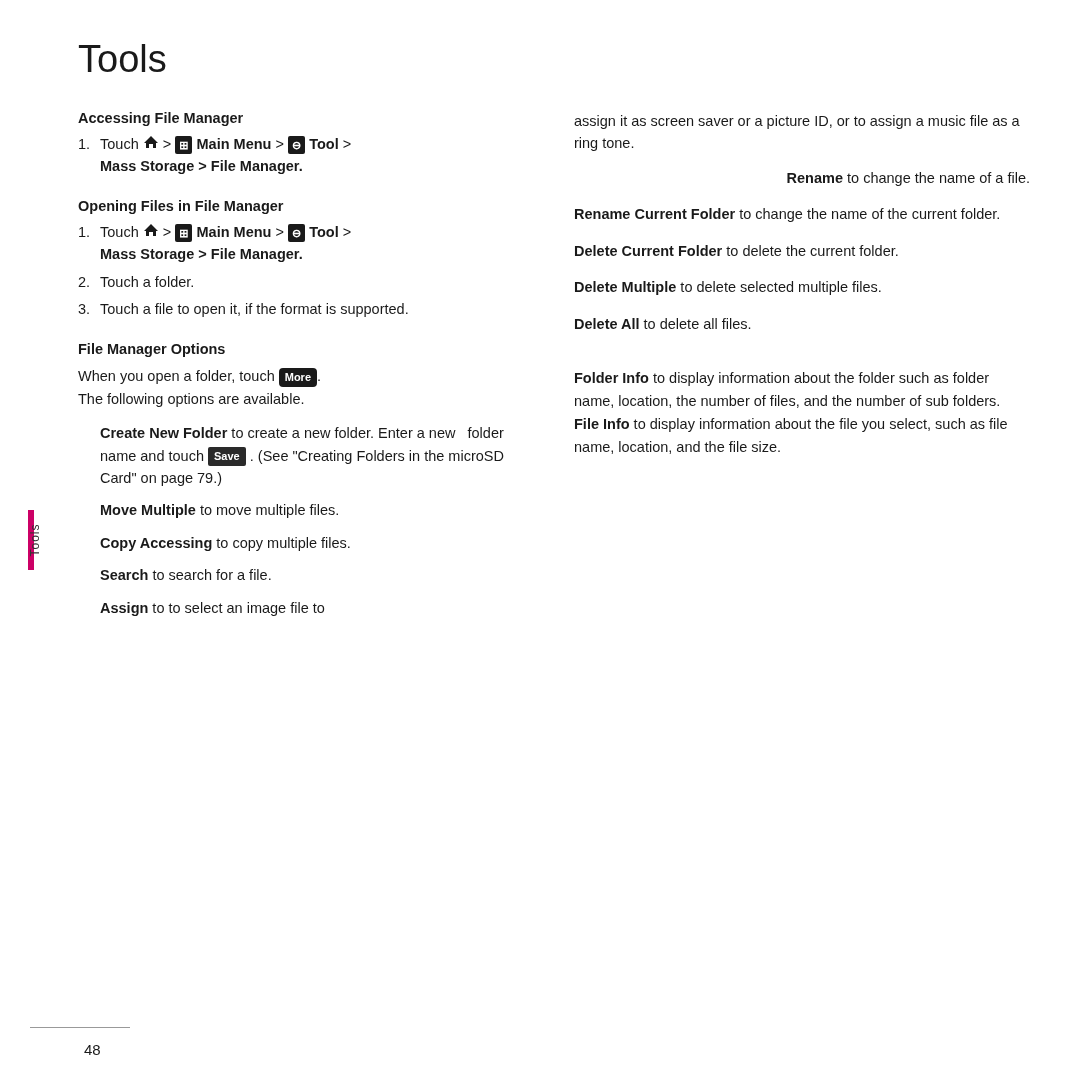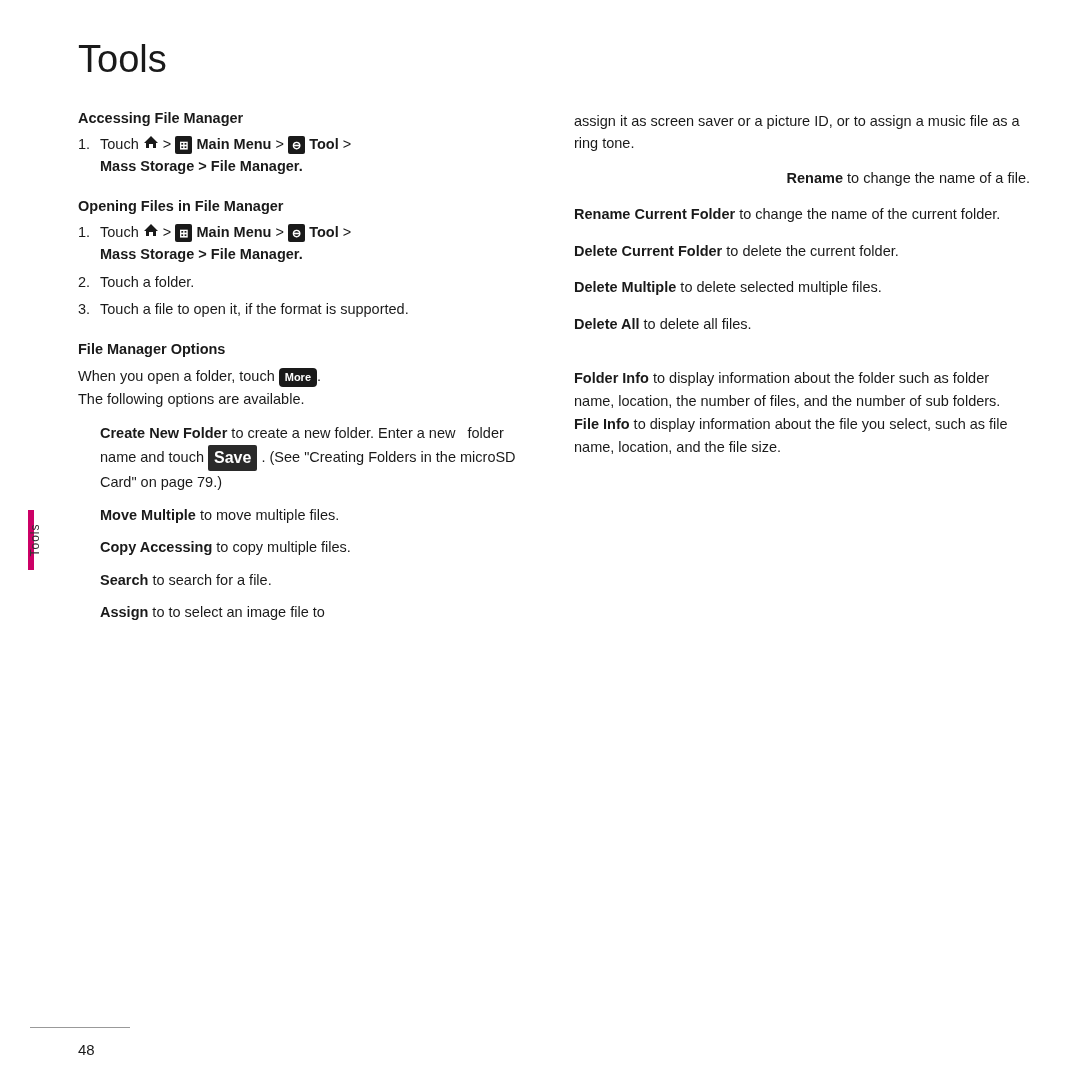--- a/index.html
+++ b/index.html
@@ -125,21 +125,21 @@
 
     .option-term {
       font-weight: bold;
     }
 
     
     .btn-save {
       display: inline-block;
       background: #2a2a2a;
       color: #ffffff;
-      font-size: 16px;
+      font-size: 11px;
       font-weight: bold;
       padding: 1px 6px;
       border-radius: 2px;
       vertical-align: middle;
     }
 
     
     .btn-more {
       display: inline-block;
       background: #1a1a1a;
@@ -164,21 +164,21 @@
       left: 30px;
       width: 100px;
       height: 1px;
       background: #999;
     }
 
     
     .page-number {
       position: absolute;
       bottom: 22px;
-      left: 78px;
+      left: 84px;
       font-size: 15px;
       font-weight: normal;
       color: #1a1a1a;
     }
   </style>
 </head>
 <body>
 
 <h1 class="page-title">Tools</h1>
 

